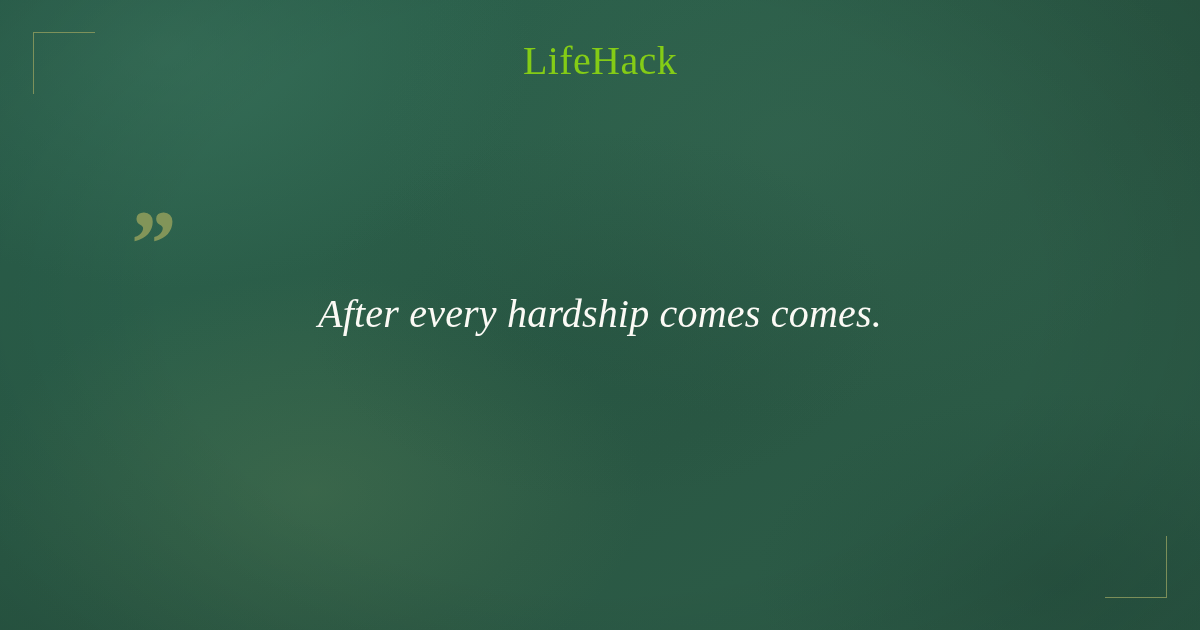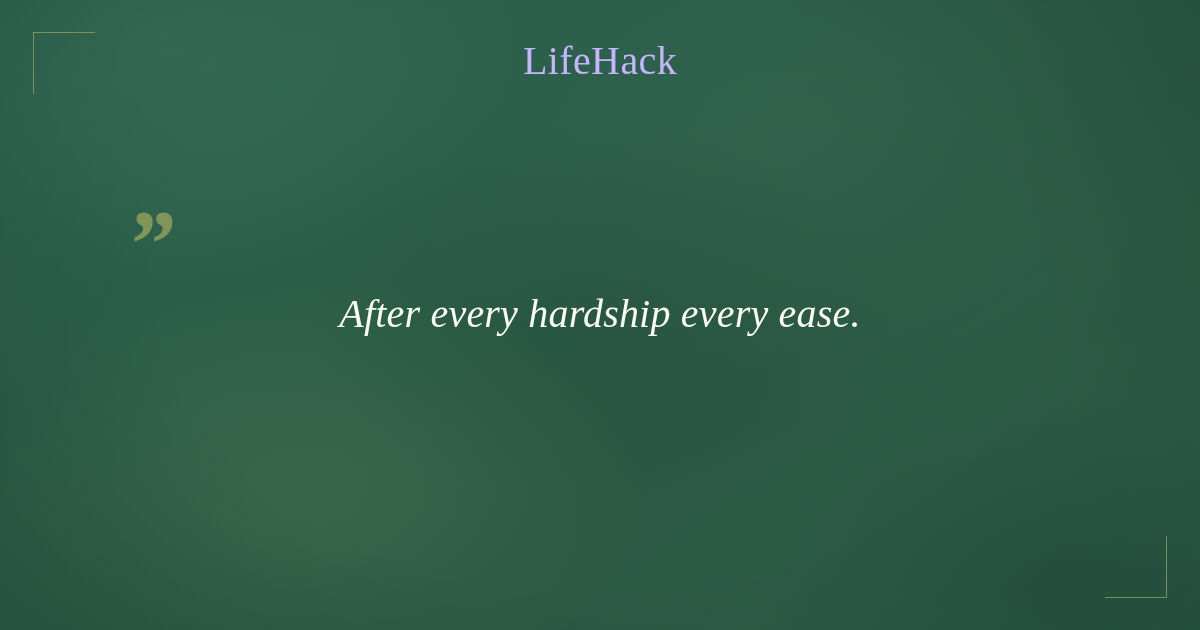--- a/index.html
+++ b/index.html
@@ -79,21 +79,21 @@
   .logo {
     position: absolute;
     top: 37px;
     left: 0;
     width: 1200px;
     text-align: center;
     font-family: "Liberation Serif", "DejaVu Serif", serif;
     font-size: 40px;
     line-height: 48px;
     letter-spacing: 0.4px;
-    color: #c4b5fd;
+    color: #84cc16;
     font-weight: 400;
   }
 
   
   .quote-mark {
     position: absolute;
     left: 126px;
     top: 196px;
     font-family: "Liberation Serif", "DejaVu Serif", serif;
     font-style: italic;
@@ -141,16 +141,16 @@
   <div class="bg-layer bg-vignette"></div>
 
   <div class="corner corner-tl"></div>
   <div class="corner corner-br"></div>
 
   <div class="logo">LifeHack</div>
 
   <div class="quote-mark">”</div>
 
   <div class="quote-wrap">
-    <p class="quote-text">After every hardship every ease.</p>
+    <p class="quote-text">After every hardship comes comes.</p>
   </div>
 
 </div>
 
 </body></html>

